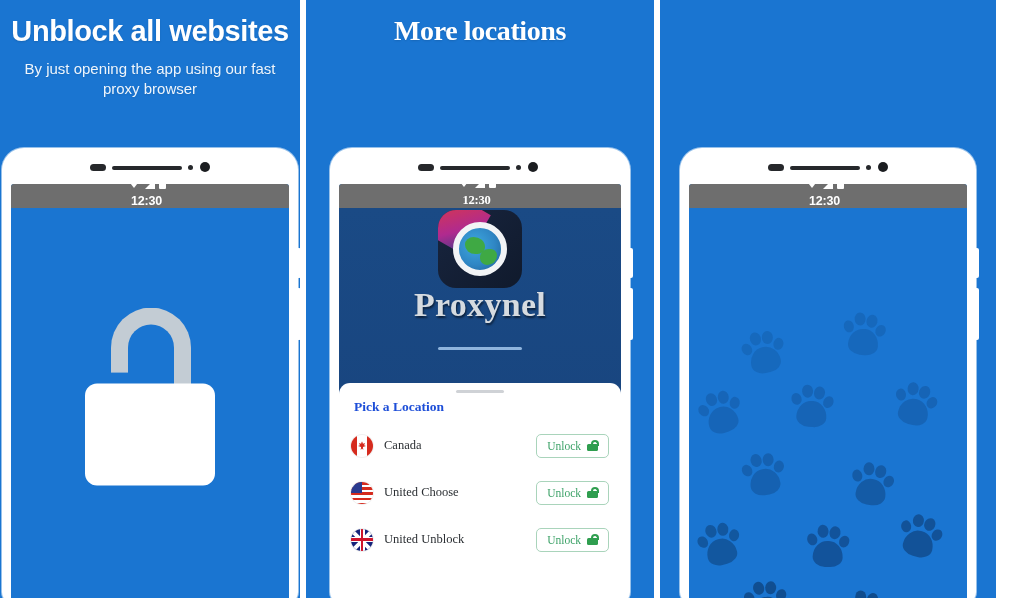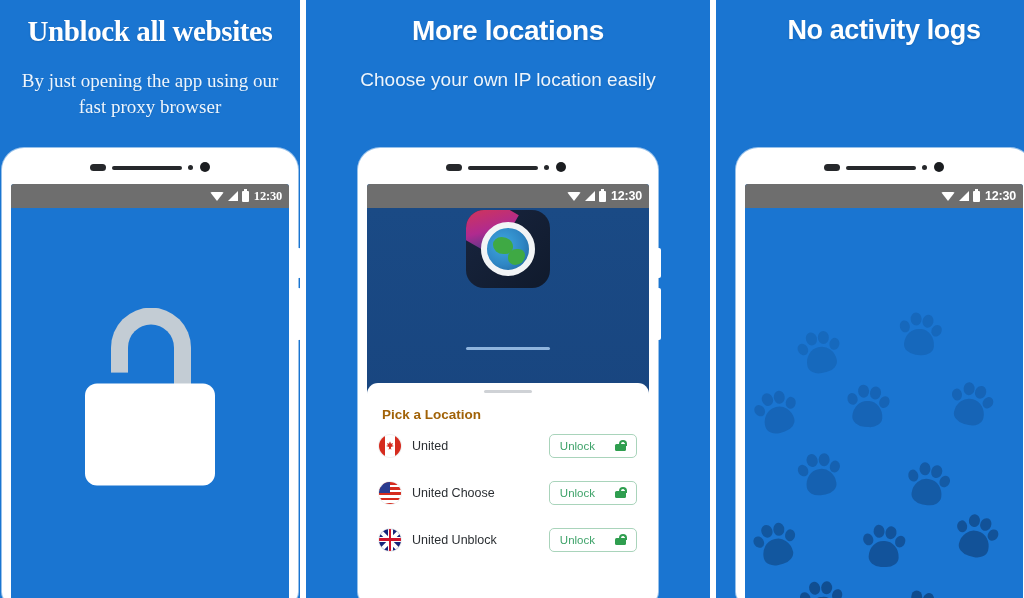--- a/index.html
+++ b/index.html
@@ -15,46 +15,46 @@
     display: flex;
     background: #ffffff;
   }
   .panel {
     position: relative;
     height: 598px;
     background: #1a75d1;
     overflow: hidden;
     flex: 0 0 auto;
   }
-  .panel.p1 { width: 300px; font-family: Liberation Serif, serif; }
+  .panel.p1 { width: 300px; }
   .gap { flex: 0 0 6px; background: #ffffff; height: 598px; }
-  .panel.p2 { width: 404px; }
+  .panel.p2 { width: 348px; font-family: Liberation Serif, serif; }
   .panel.p3 { width: 336px; }
 
   
   .head {
     position: absolute;
     left: 0; right: 0; top: 16px;
     text-align: center;
     padding: 0 10px;
   }
   .title {
     color: #ffffff;
     font-size: 29px;
     font-weight: bold;
     letter-spacing: -0.4px;
     line-height: 1.1;
     text-shadow: 0 1px 2px rgba(0,0,0,0.13);
   }
   .p2 .title { font-size: 28px; }
   .p3 .title { font-size: 27px; }
   .subtitle {
-    margin-top: 20px;
+    margin-top: 11px;
     color: #eef5fc;
-    font-size: 19px;
+    font-size: 15px;
     line-height: 1.35;
     font-weight: normal;
     text-shadow: 0 1px 2px rgba(0,0,0,0.10);
   }
 
   
   .phone {
     position: absolute;
     bottom: -6px;
     left: 50%;
@@ -121,20 +121,21 @@
   .statusbar {
     position: absolute;
     left: 0; right: 0; top: 0;
     height: 24px;
     background: #6e6e6e;
     display: flex;
     align-items: center;
     justify-content: flex-end;
     gap: 5px;
     padding-right: 7px;
+    flex-direction: column;
   }
   .sb-icons { display: flex; align-items: center; gap: 4px; }
   .ico-wifi {
     width: 0; height: 0;
     border-left: 7px solid transparent;
     border-right: 7px solid transparent;
     border-top: 9px solid #ffffff;
     border-radius: 2px;
   }
   .ico-signal {
@@ -272,24 +273,24 @@
   .sheet-handle {
     position: absolute;
     left: 50%; top: 7px;
     transform: translateX(-50%);
     width: 48px; height: 3px;
     background: #cfd2d6;
     border-radius: 2px;
   }
   .sheet-title {
     position: absolute;
-    left: 15px; top: 24px;
+    left: 15px; top: 16px;
     font-size: 13.5px;
     font-weight: bold;
-    color: #a16207;
+    color: #1d4ed8;
   }
   .loclist {
     position: absolute;
     left: 0; right: 0; top: 39px; bottom: 0;
   }
   .locrow {
     position: relative;
     height: 47px;
     display: flex;
     align-items: center;
@@ -303,21 +304,21 @@
     flex: 1;
   }
   .locrow.active .locname { font-weight: bold; }
   .freetag {
     font-size: 11.5px;
     color: #a6abb0;
   }
   .unlock-btn {
     display: flex;
     align-items: center;
-    gap: 20px;
+    gap: 6px;
     border: 1px solid #a9d4bb;
     border-radius: 5px;
     padding: 5px 10px;
     background: #ffffff;
   }
   .unlock-label {
     font-size: 11.5px;
     color: #3fa36a;
   }
   .mini-lock {
@@ -448,21 +449,20 @@
         </div>
       </div>
     </div>
   </div>
 
   <div class="gap"></div>
 
   <div class="panel p2">
     <div class="head">
       <div class="title">More locations</div>
-      <div class="subtitle">Choose your own IP location easily</div>
     </div>
 
     <div class="phone">
       <div class="bezel-top">
         <div class="speaker-pill"></div>
         <div class="speaker-bar"></div>
         <div class="sensor-dot"></div>
         <div class="camera-dot"></div>
       </div>
       <div class="side-btn v1"></div>
@@ -476,34 +476,35 @@
             <span class="ico-batt"></span>
           </div>
           <span class="sb-time">12:30</span>
         </div>
 
         <div class="appscreen">
           <div class="applogo">
             <div class="swoosh"></div>
             <div class="ring"></div>
           </div>
+          <div class="appname">Proxynel</div>
           <div class="loadbar"></div>
 
           <div class="sheet">
             <div class="sheet-handle"></div>
             <div class="sheet-title">Pick a Location</div>
 
             <div class="loclist">
 
 
               <div class="locrow">
                 <span class="flag ca">
                     <i class="leaf"></i>
                   </span>
-                <span class="locname">United</span>
+                <span class="locname">Canada</span>
                 <span class="unlock-btn">
                   <span class="unlock-label">Unlock</span>
                   <span class="mini-lock">
                     <i class="mls"></i>
                       <i class="mlb"></i>
                   </span>
                 </span>
               </div>
 
               <div class="locrow">
@@ -544,21 +545,20 @@
           </div>
         </div>
       </div>
     </div>
   </div>
 
   <div class="gap"></div>
 
   <div class="panel p3">
     <div class="head">
-      <div class="title">No activity logs</div>
     </div>
 
     <div class="phone">
       <div class="bezel-top">
         <div class="speaker-pill"></div>
         <div class="speaker-bar"></div>
         <div class="sensor-dot"></div>
         <div class="camera-dot"></div>
       </div>
       <div class="side-btn v1"></div>

